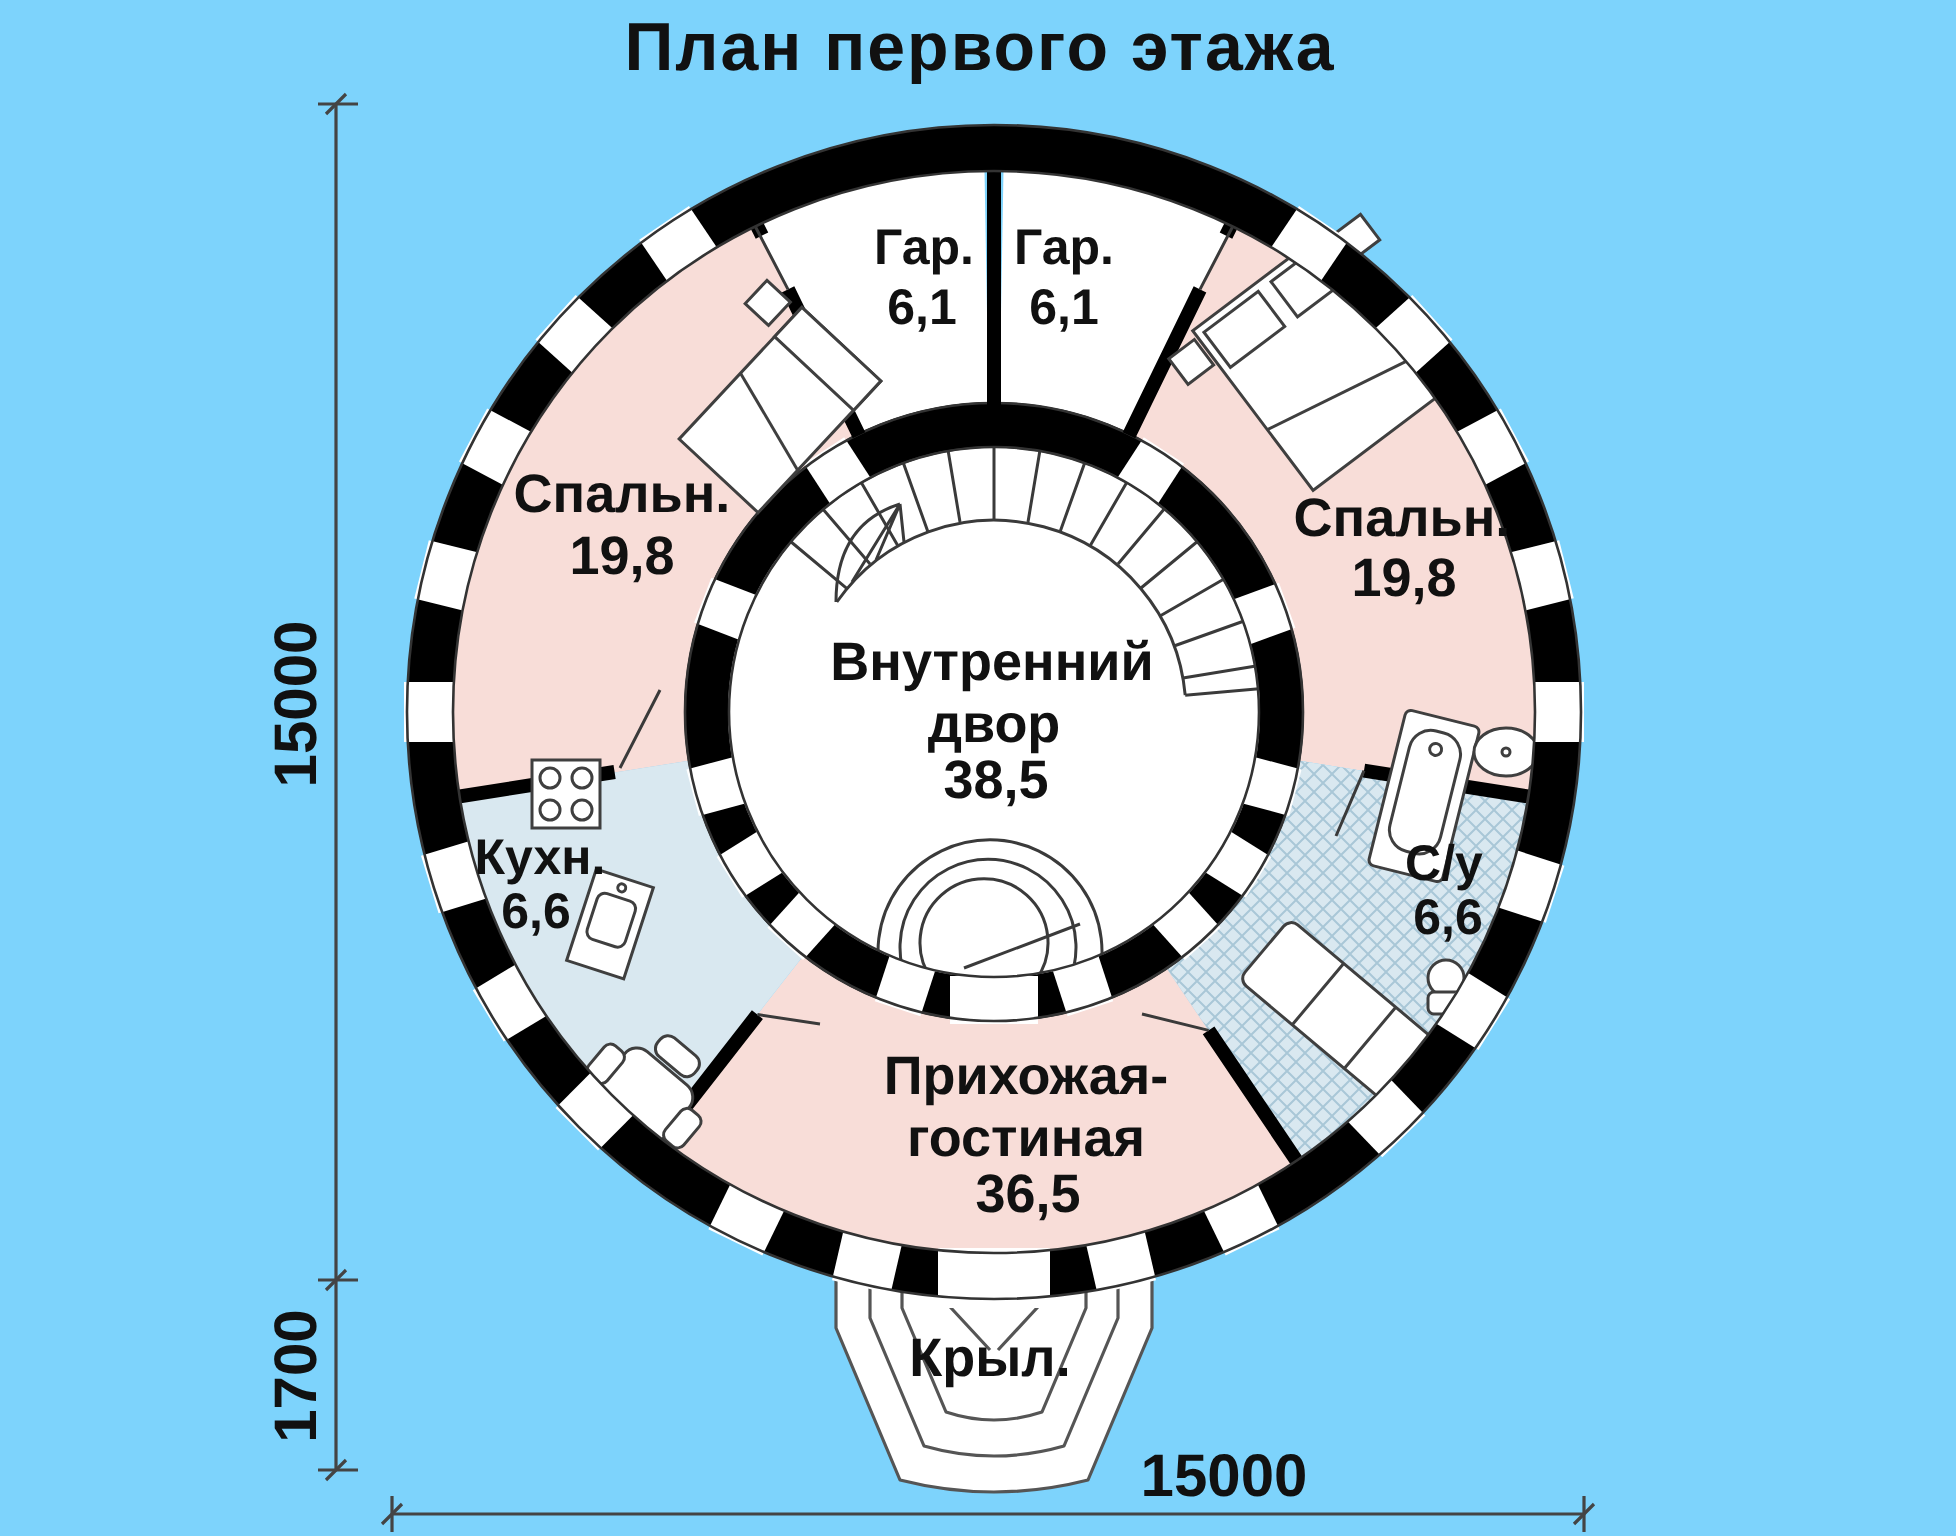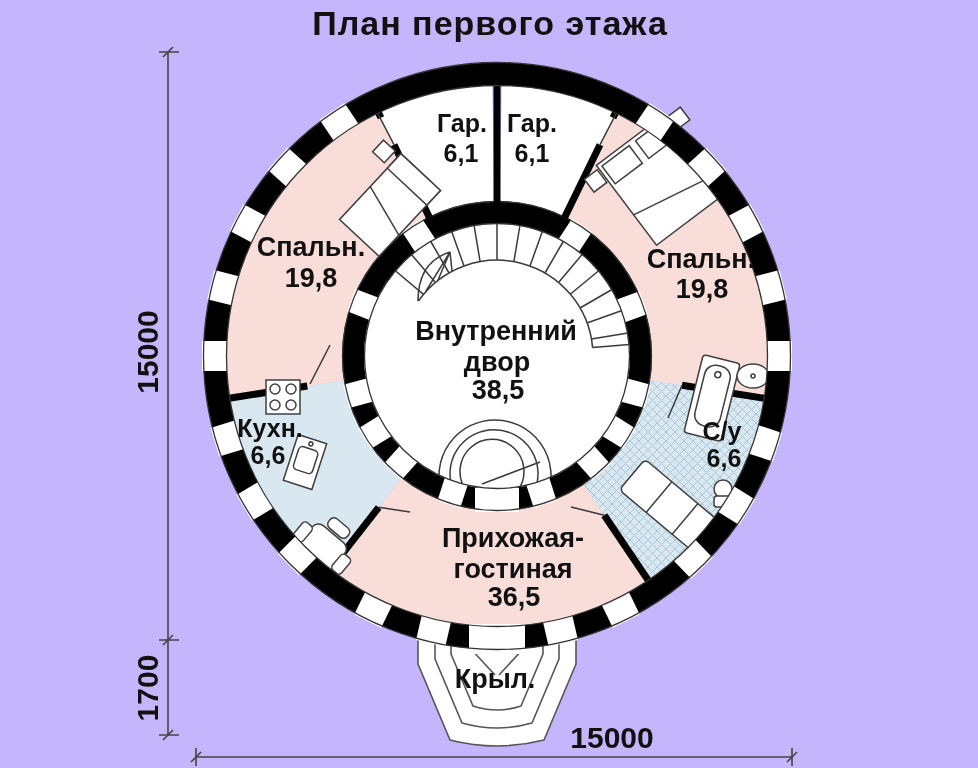--- a/index.html
+++ b/index.html
@@ -1,16 +1,16 @@
 <!DOCTYPE html>
 <html><head>
 <meta charset="utf-8">
 <style>
   html,body{margin:0;padding:0;background:#ffffff;}
-  .page{position:relative;width:978px;height:768px;background:#c4b5fd;overflow:hidden;
+  .page{position:relative;width:978px;height:768px;background:#7dd3fc;overflow:hidden;
         font-family:"Liberation Sans",sans-serif;}
   svg{position:absolute;left:0;top:0;}
   text{font-family:"Liberation Sans","DejaVu Sans",sans-serif;font-weight:bold;fill:#111;}
   .t-title{font-size:34px;letter-spacing:1px;}
   .t-room{font-size:27px;}
   .t-small{font-size:25px;}
   .t-dim{font-size:30px;}
 </style>
 </head>
 <body>

